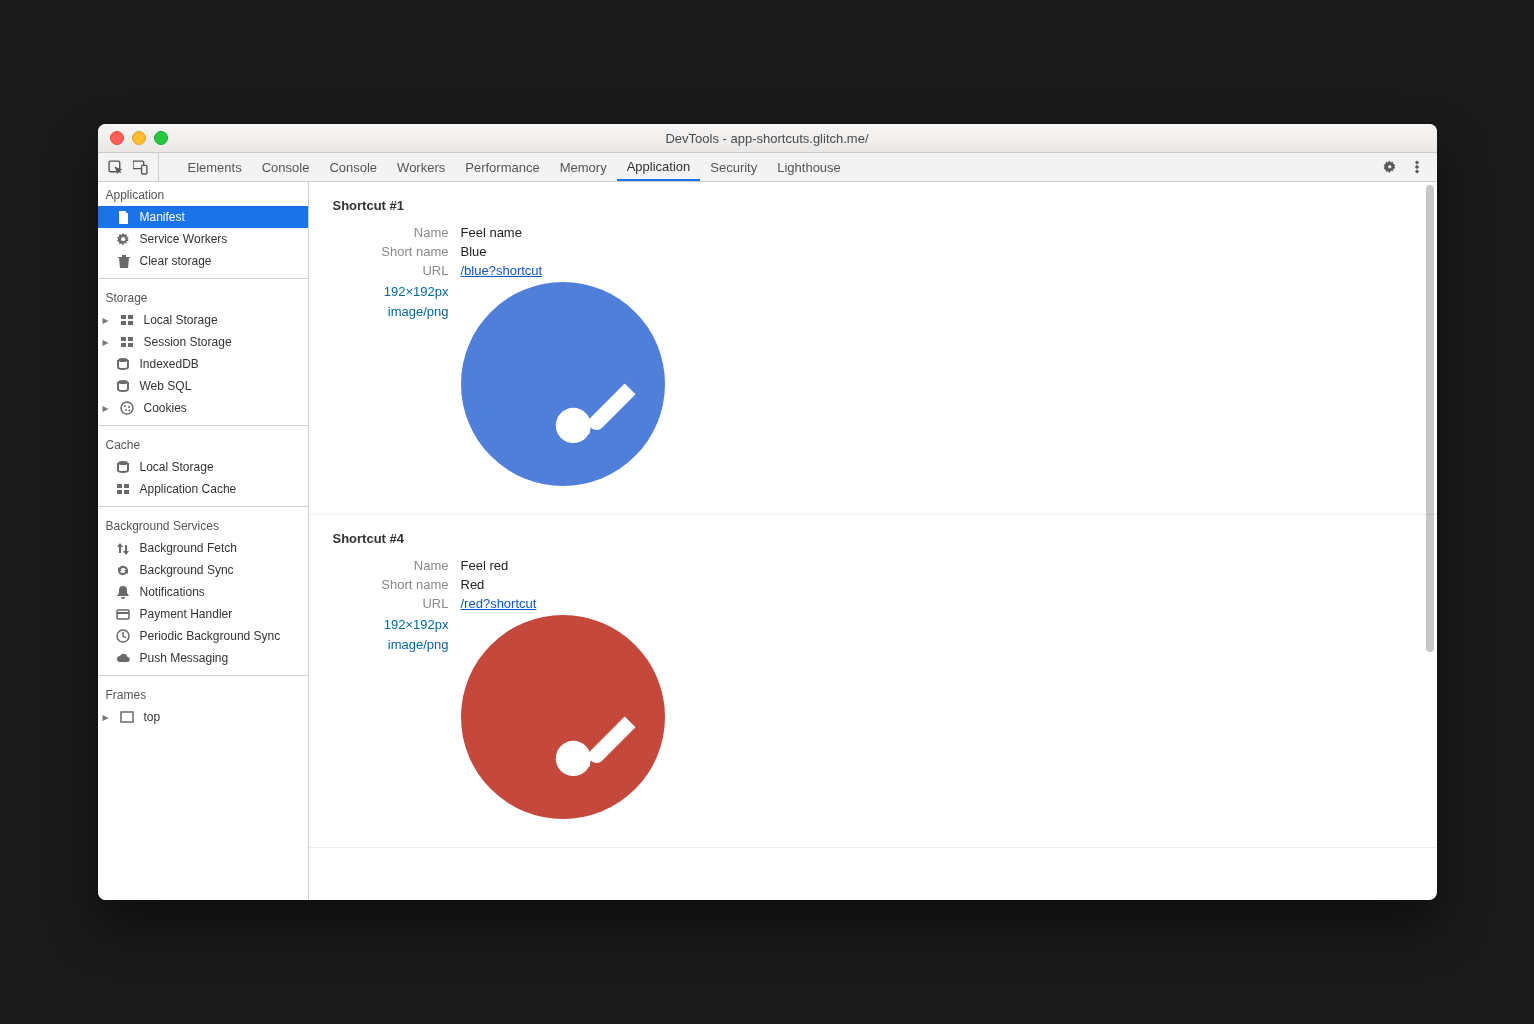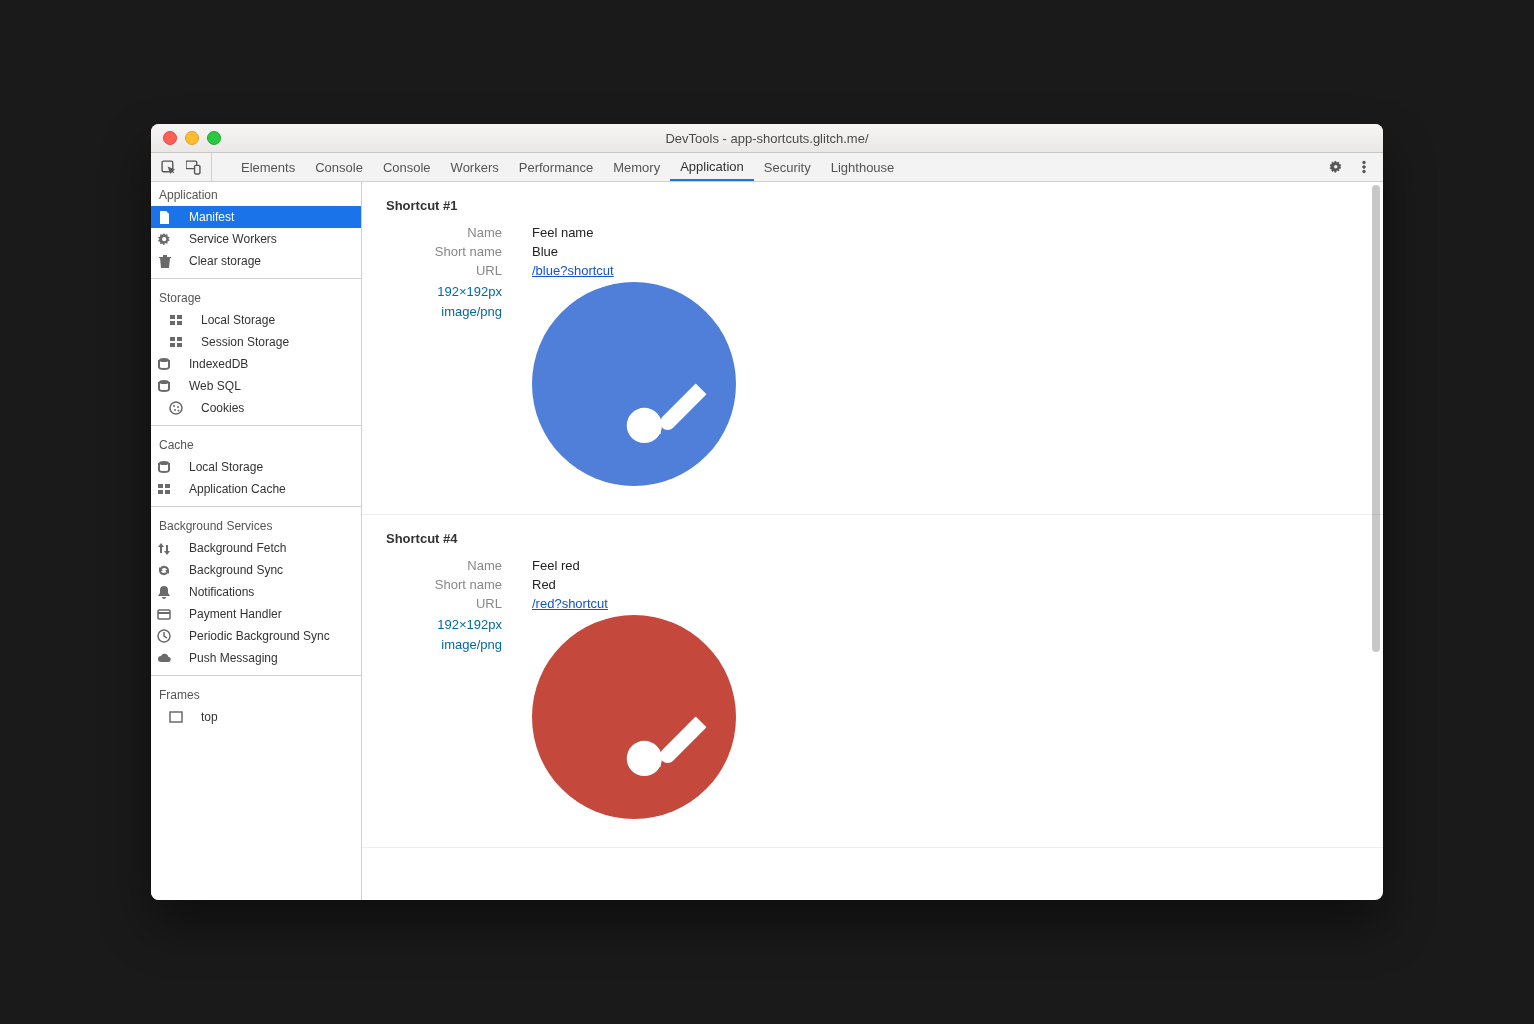--- a/index.html
+++ b/index.html
@@ -14,21 +14,21 @@
   }
   html,body{margin:0;padding:0;height:100%;}
   body{
     font-family:-apple-system,BlinkMacSystemFont,"Segoe UI",Helvetica,Arial,sans-serif;
     background:#1a1a1a;
     width:1534px;height:1024px;
     display:flex;align-items:center;justify-content:center;
   }
   
   .window{
-    width:1232px;height:776px;
+    width:1339px;height:776px;
     background:var(--bg);
     border-radius:8px;
     box-shadow:0 25px 50px rgba(0,0,0,.45),0 0 0 1px rgba(0,0,0,.05);
     overflow:hidden;
     display:flex;flex-direction:column;
     font-size:13px;color:var(--text);
   }
   .titlebar{
     height:28px;background:linear-gradient(#f7f6f5,#e9e8e6);
     border-bottom:1px solid #c9c8c6;
@@ -57,30 +57,30 @@
   .body{flex:1;display:flex;min-height:0;}
   .sidebar{
     width:210px;flex:none;
     border-right:1px solid var(--panel-border);
     overflow:auto;background:var(--bg);
   }
   .content{flex:1;overflow:auto;position:relative;}
   .scrollbar-fake{position:absolute;right:3px;top:3px;width:8px;height:65%;background:rgba(0,0,0,.22);border-radius:4px;}
   
   .group-title{padding:6px 8px 4px 8px;color:#555;font-size:12px;}
-  .tree-item{display:flex;align-items:center;height:22px;padding-left:6px;gap:18px;font-size:12px;color:#333;}
+  .tree-item{display:flex;align-items:center;height:22px;padding-left:18px;gap:10px;font-size:12px;color:#333;}
   .tree-item .expander{width:8px;display:inline-block;margin-left:-14px;text-align:center;color:#767676;}
   .tree-item.selected{background:var(--sel);color:#fff;}
   .si-icon{width:14px;height:14px;display:inline-flex;align-items:center;justify-content:center;fill:#6a6a6a;}
   .group-sep{height:1px;background:var(--panel-border);margin:6px 0;}
   
   .shortcut{border-bottom:1px solid #eee;padding:16px 0 24px 0;}
   .shortcut h3{margin:0 0 12px 24px;font-weight:700;font-size:13px;}
   .kv{display:flex;margin:4px 0;}
-  .kv .k{width:140px;text-align:right;color:#888;padding-right:30px;}
+  .kv .k{width:140px;text-align:right;color:#888;padding-right:12px;}
   .kv .v{color:#222;}
   .kv .v a{color:var(--link);text-decoration:underline;}
   .icon-row .k{color:#0369a1;line-height:1.5;}
   .brush-circle{width:204px;height:204px;border-radius:50%;position:relative;}
   .brush-svg{position:absolute;right:22px;bottom:22px;width:88px;height:88px;transform:rotate(45deg);}
 </style>
 </head>
 <body>
 
 <svg width="0" height="0" style="position:absolute">

